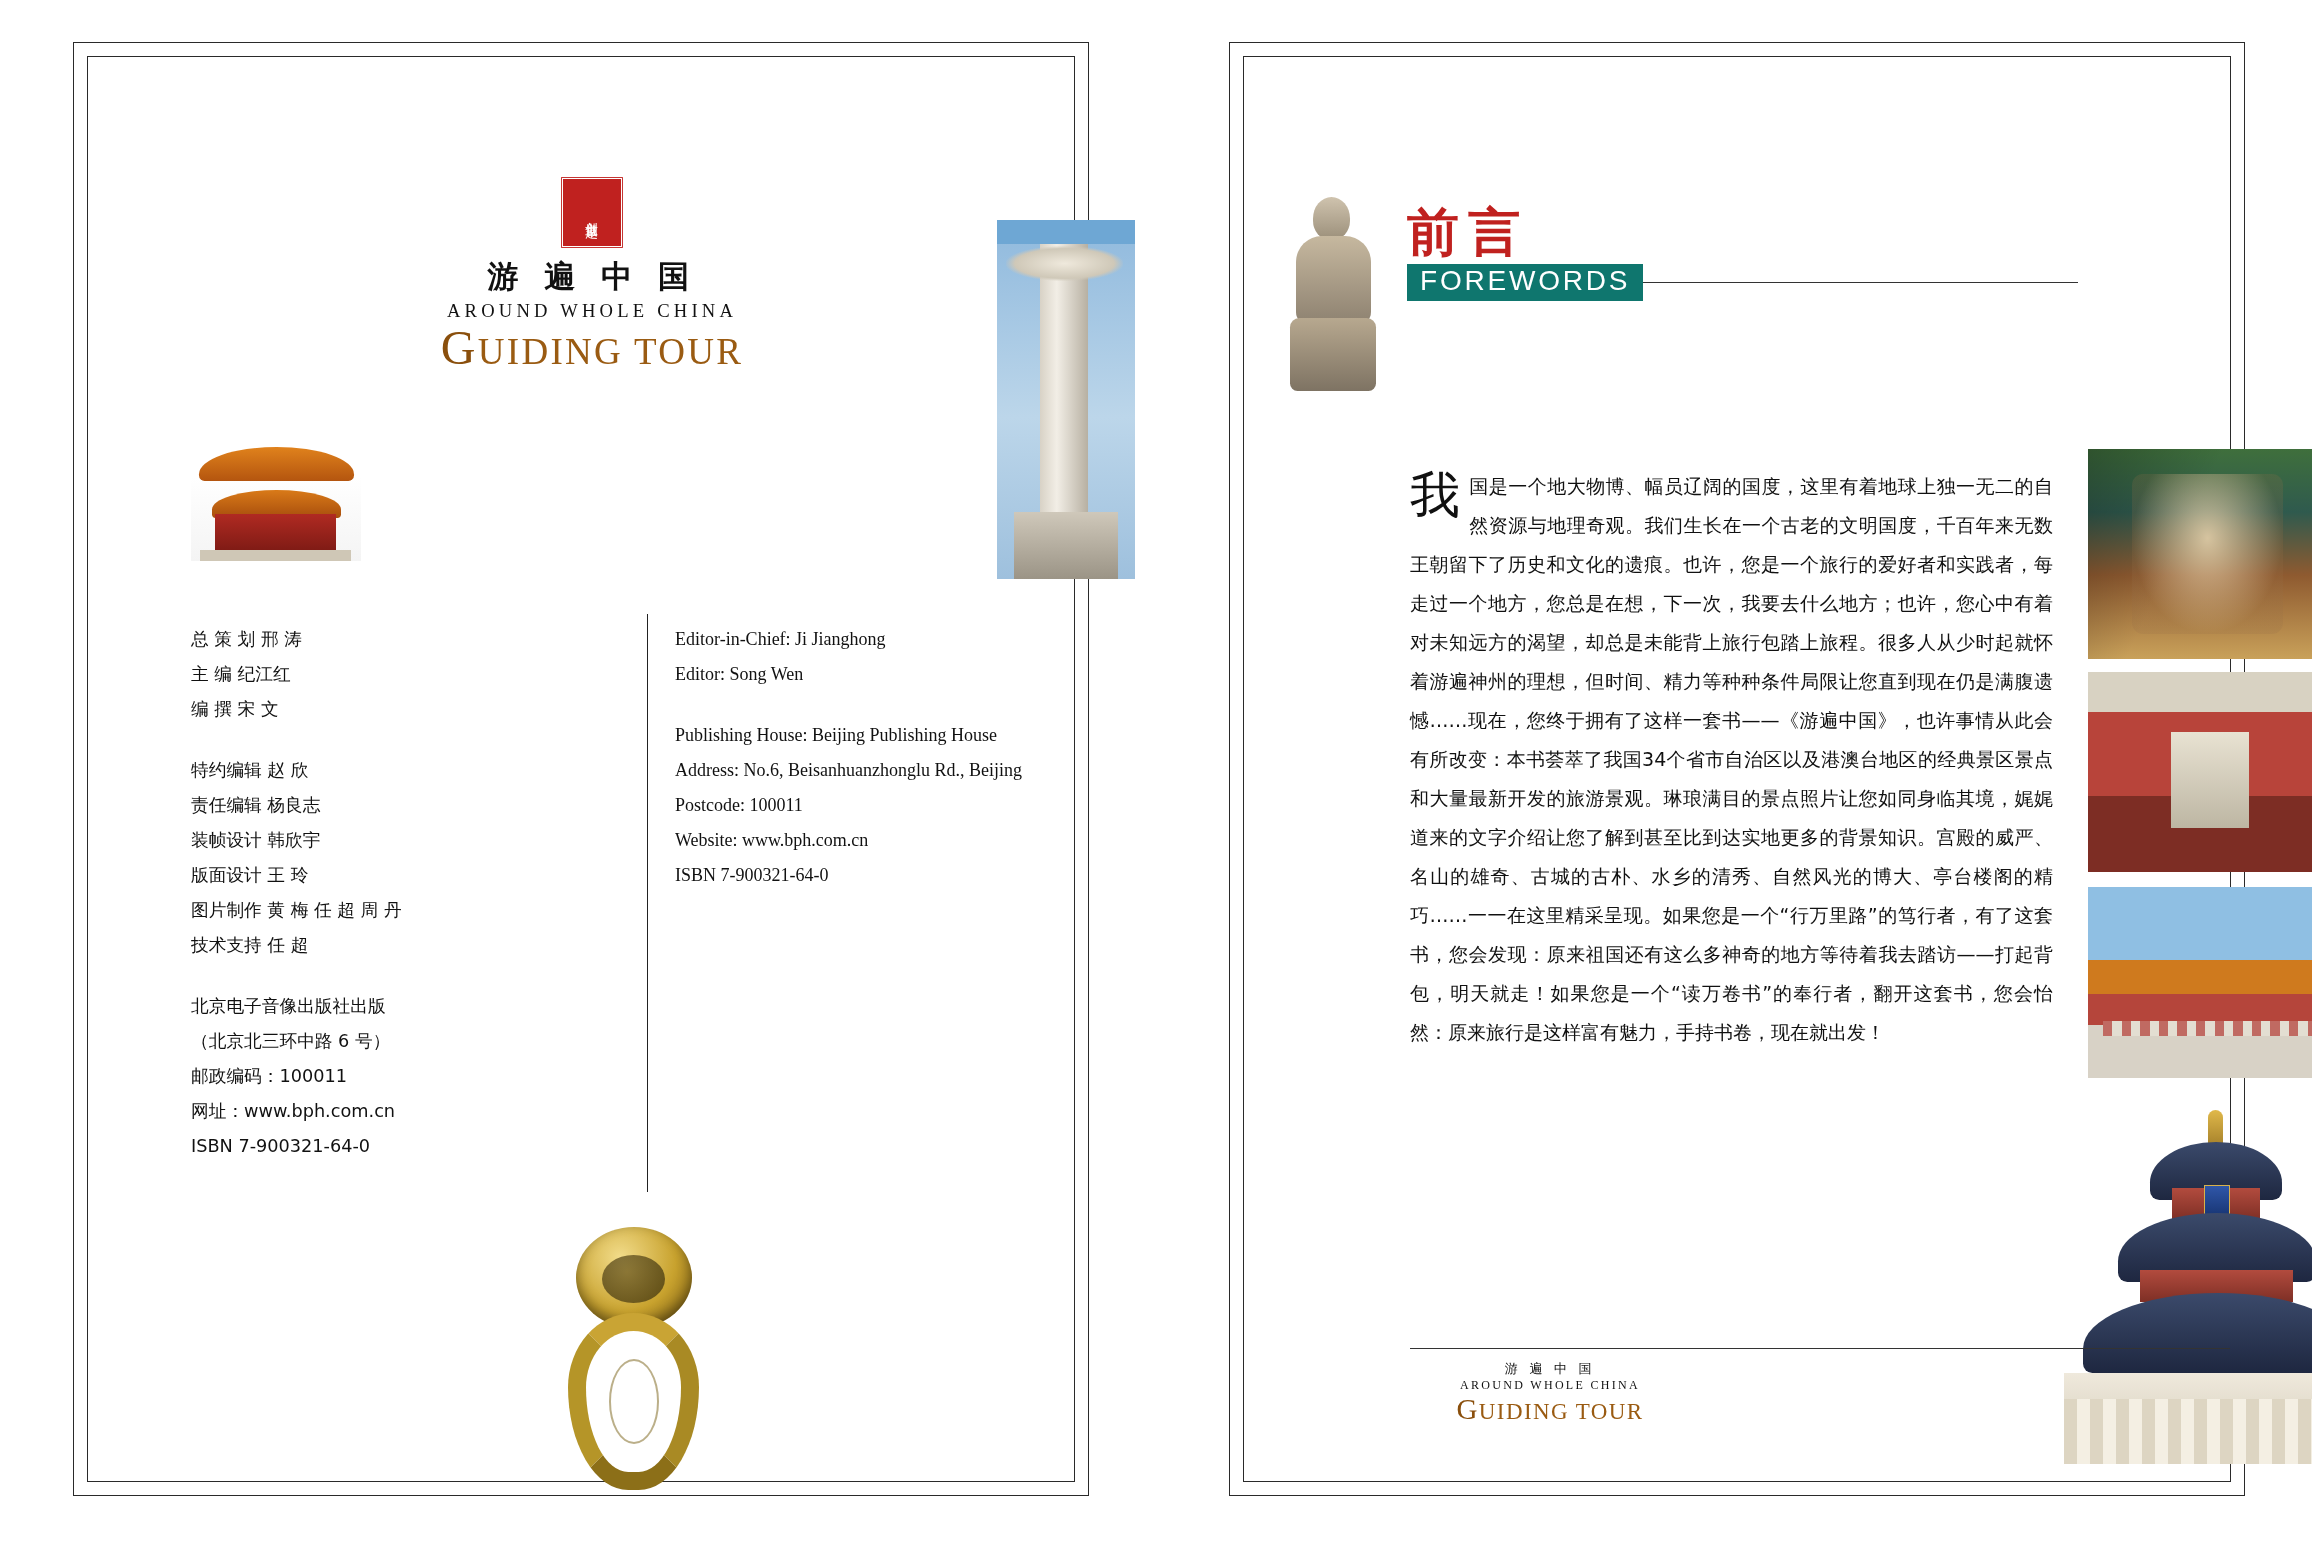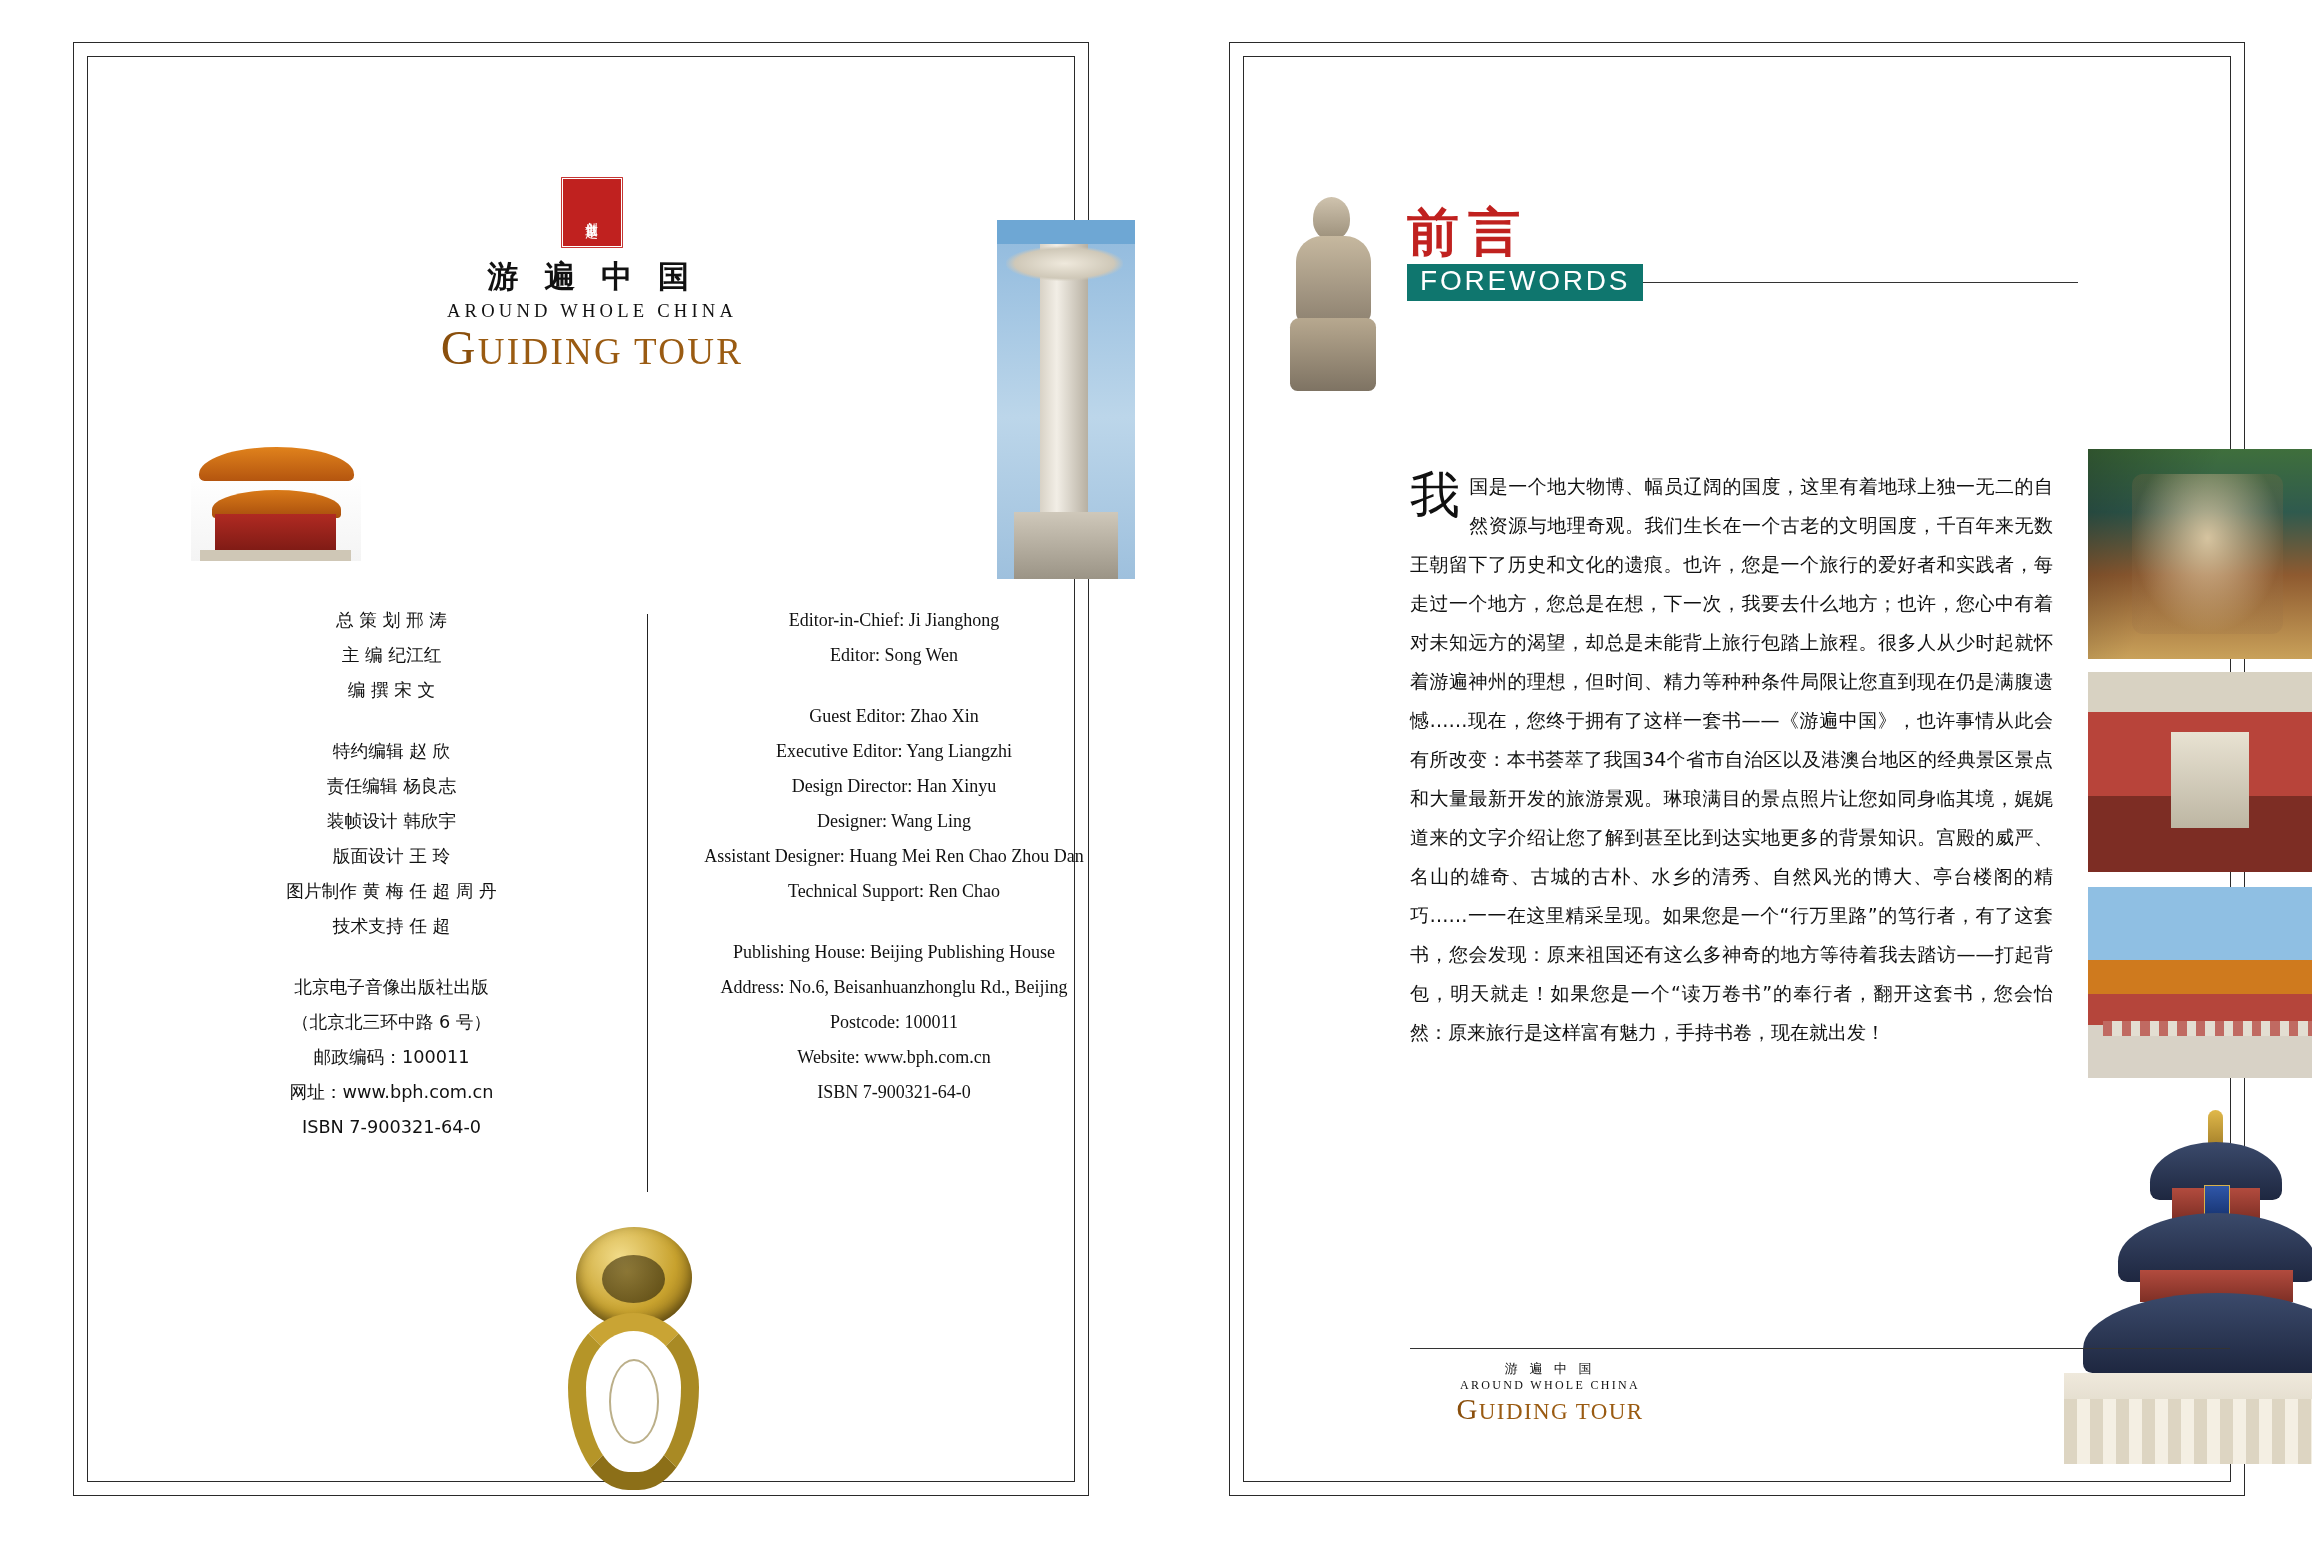--- a/index.html
+++ b/index.html
@@ -148,24 +148,23 @@
     background: linear-gradient(#b02a22, #7c1a14);
   }
   .temple .base {
     position: absolute; left: 9.3px; bottom: 0; width: 151px; height: 11.2px;
     background: #cfc7b6;
   }
 
   
   .credits {
     position: absolute;
-    top: 546px;
+    top: 565px;
     left: 0; right: 0;
     height: 578px;
-    text-align: center;
   }
   .col-cn {
     position: absolute;
     left: 103px; top: 0;
     width: 401px;
     font-family: "DejaVu Sans", sans-serif;
     font-size: 17.7px;
     color: #111;
     line-height: 35px;
   }
@@ -467,28 +466,20 @@
           <div>网址：www.bph.com.cn</div>
           <div>ISBN  7-900321-64-0</div>
         </div>
       </div>
 
       <div class="col-en">
         <div class="grp">
           <div>Editor-in-Chief: Ji Jianghong</div>
           <div>Editor: Song Wen</div>
         </div>
-        <div class="grp">
-          <div>Guest Editor: Zhao Xin</div>
-          <div>Executive Editor: Yang Liangzhi</div>
-          <div>Design Director: Han Xinyu</div>
-          <div>Designer: Wang Ling</div>
-          <div>Assistant Designer: Huang Mei  Ren Chao  Zhou Dan</div>
-          <div>Technical Support: Ren Chao</div>
-        </div>
         <div class="grp last">
           <div>Publishing House: Beijing  Publishing House</div>
           <div>Address: No.6, Beisanhuanzhonglu Rd., Beijing</div>
           <div>Postcode: 100011</div>
           <div>Website: www.bph.com.cn</div>
           <div>ISBN  7-900321-64-0</div>
         </div>
       </div>
     </div>
 

